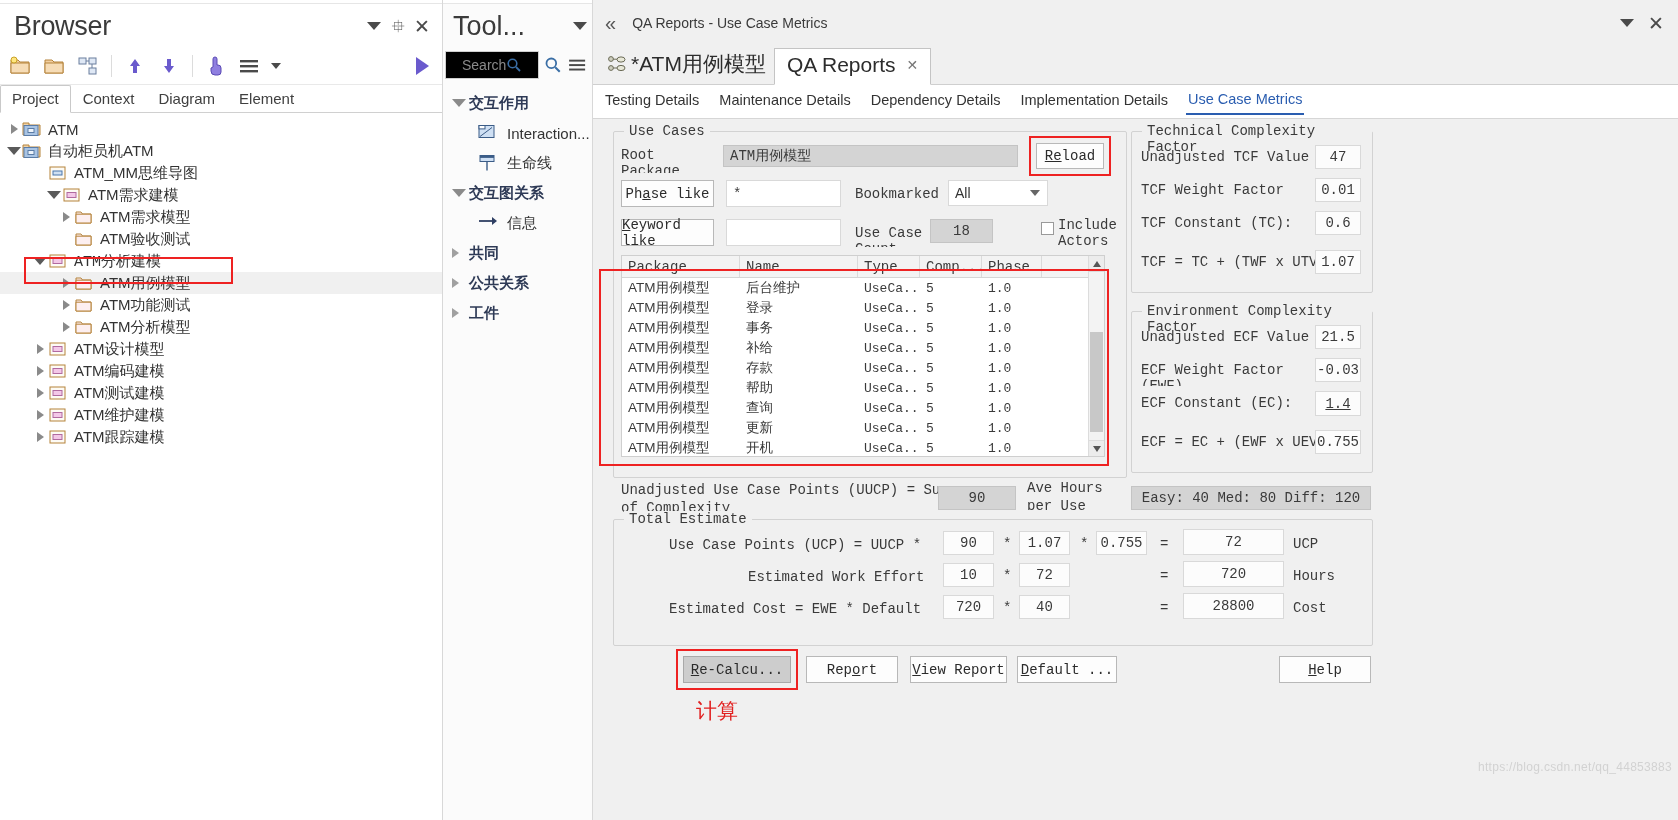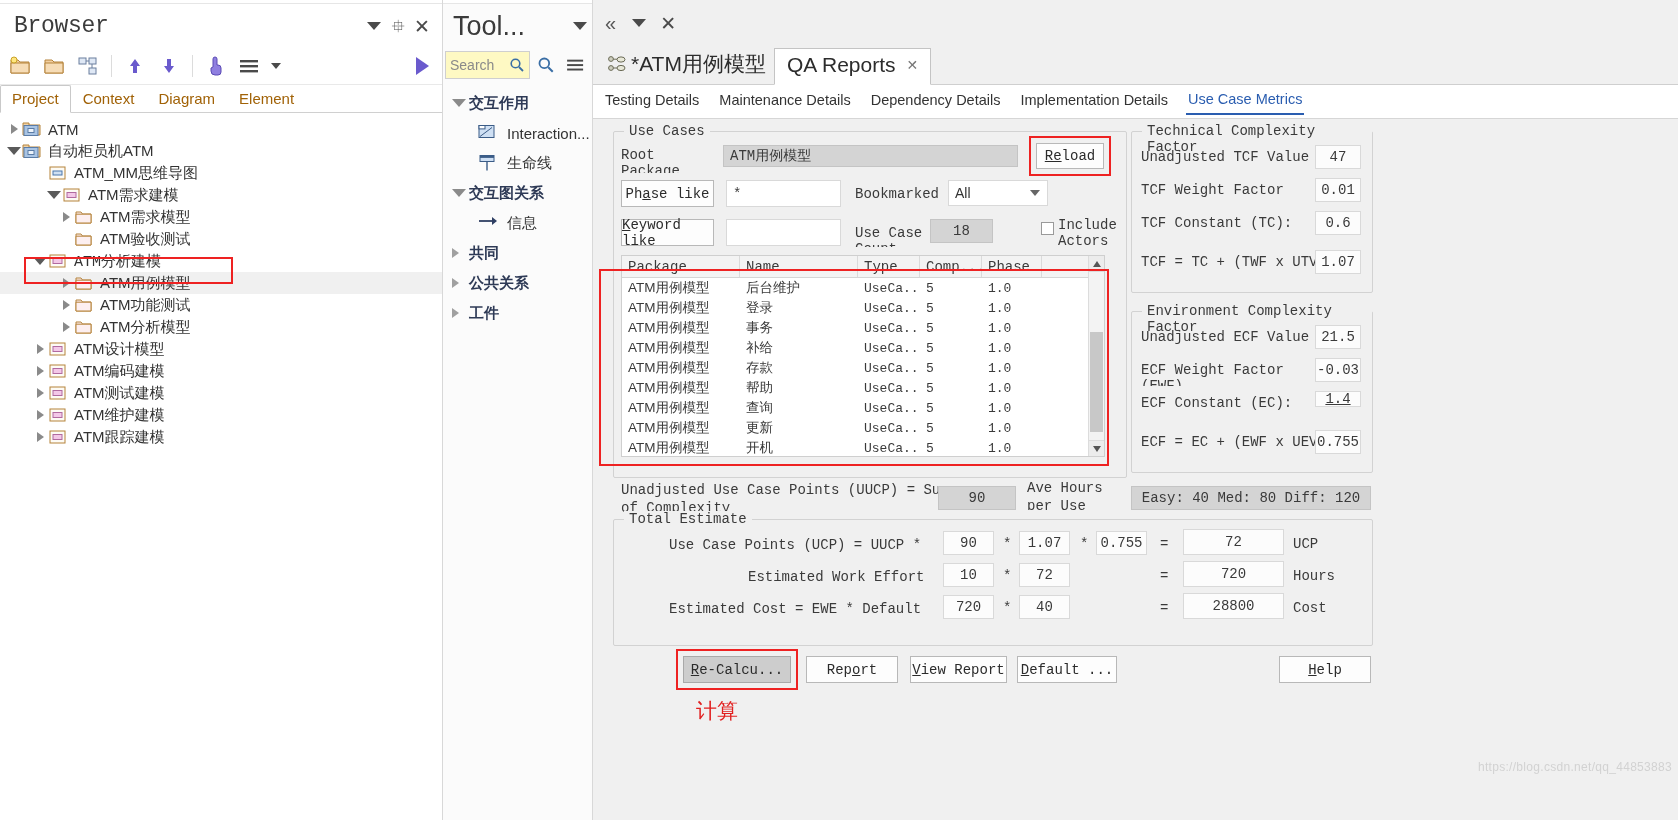--- a/index.html
+++ b/index.html
@@ -9,52 +9,52 @@
     font-family:"Liberation Sans", sans-serif;
     font-size:13px;color:#2b2b2b;
     -webkit-font-smoothing:antialiased;
   }
   .app{position:relative;width:1678px;height:820px;display:flex;}
 
   
   .browser{width:443px;height:820px;background:#fff;border-right:1px solid #d8d8d8;box-sizing:border-box;position:relative;}
   .panel-topline{height:3px;background:#fff;border-bottom:1px solid #e6e6e6;}
   .panel-head{display:flex;align-items:center;height:44px;padding:0 8px 0 14px;}
-  .panel-title{font-size:23px;color:#3b3b3b;font-weight:400;letter-spacing:-0.3px;flex:1;font-family:Liberation Mono, monospace;}
+  .panel-title{font-size:27px;color:#3b3b3b;font-weight:400;letter-spacing:-0.3px;flex:1;}
   .hdr-btn{width:24px;height:24px;display:flex;align-items:center;justify-content:center;color:#444;cursor:pointer;}
   .caret-dn{width:0;height:0;border-left:7px solid transparent;border-right:7px solid transparent;border-top:8px solid #4a4a4a;}
   .pin{font-size:17px;color:#4a4a4a;line-height:1;}
   .xclose{font-size:19px;color:#4a4a4a;line-height:1;}
 
   .toolbar{display:flex;align-items:center;height:36px;padding:0 6px;gap:6px;border-bottom:1px solid #e9e9e9;}
   .tb-ic{width:28px;height:28px;display:flex;align-items:center;justify-content:center;cursor:pointer;}
   .tb-sep{width:1px;height:22px;background:#dcdcdc;margin:0 3px;}
   .tb-spacer{flex:1;}
   .play{width:0;height:0;border-top:9px solid transparent;border-bottom:9px solid transparent;border-left:13px solid #6a5acd;}
 
   .tabs{display:flex;align-items:flex-end;height:27px;border-bottom:1px solid #d0d0d0;background:#fff;padding-left:0;}
-  .tab{padding:4px 11px 5px 11px;font-size:15px;color:#a16207;cursor:pointer;border:1px solid transparent;border-bottom:none;}
+  .tab{padding:4px 11px 5px 11px;font-size:15px;color:#404040;cursor:pointer;border:1px solid transparent;border-bottom:none;}
   .tab.active{background:#fff;border:1px solid #c9c9c9;border-bottom:1px solid #fff;margin-bottom:-1px;border-radius:2px 2px 0 0;}
 
   .tree{padding-top:5px;font-size:15px;color:#333;}
   .tnode{display:flex;align-items:center;height:22px;padding-left:6px;white-space:nowrap;cursor:pointer;}
   .tnode .arr{width:16px;display:flex;align-items:center;justify-content:center;}
   .arr-closed{width:0;height:0;border-top:5px solid transparent;border-bottom:5px solid transparent;border-left:7px solid #8a8a8a;}
   .arr-open{width:0;height:0;border-left:7px solid transparent;border-right:7px solid transparent;border-top:8px solid #5a5a5a;}
   .ticon{width:19px;height:16px;margin-right:7px;flex:0 0 auto;}
 
   .tnode.sel-red{background:#f0f0f0;}
   .redbox{position:absolute;border:2.5px solid #ee2222;box-sizing:border-box;pointer-events:none;}
 
   
   .toolbox{width:150px;height:820px;background:#fbfbfb;border-right:1px solid #d8d8d8;box-sizing:border-box;}
   .tbx-head{display:flex;align-items:center;height:44px;padding-left:10px;}
   .tbx-title{font-size:27px;color:#3b3b3b;flex:1;}
   .tbx-search{display:flex;align-items:center;height:30px;margin:2px 2px 0 2px;gap:2px;}
-  .srchbox{flex:1;display:flex;align-items:center;border:1px solid #cfcfcf;background:#fef9c3;height:26px;padding:0 4px;}
+  .srchbox{flex:1;display:flex;align-items:center;border:1px solid #cfcfcf;background:#000000;height:26px;padding:0 16px;}
   .srchbox span{font-size:14px;color:#8a8a8a;flex:1;}
   .tbx-list{padding-top:8px;font-size:15px;}
   .tbx-grp{display:flex;align-items:center;height:30px;padding-left:9px;font-weight:bold;color:#2e3a56;cursor:pointer;}
   .tbx-grp .arr{width:17px;display:flex;align-items:center;}
   .tbx-item{display:flex;align-items:center;height:30px;padding-left:34px;color:#333;cursor:pointer;}
   .tbx-item .ic{width:22px;height:18px;margin-right:8px;flex:0 0 auto;}
 
   
   .main{flex:1;height:820px;background:#f0f0f0;position:relative;box-sizing:border-box;}
   .doc-head{display:flex;align-items:center;height:46px;background:#f0f0f0;padding-left:6px;}
@@ -426,20 +426,21 @@
             <span class="arr-closed" style="border-left-color:#a0a0a0"></span>
           </span>
           <span>工件</span>
         </div>
       </div>
   </div>
 
   <div class="main">
     <div class="doc-head">
       <span class="chev">«</span>
+      <div class="doc-title">QA Reports - Use Case Metrics</div>
       <div class="doc-hdr-btns">
         <span class="caret-dn"></span>
         <span class="xclose">✕</span>
       </div>
     </div>
 
     <div class="doc-tabs" id="doc-tabs">
         <div class="dtab">
           <span style="display: inline-flex;">
             <svg width="19" height="18" viewBox="0 0 19 18">
@@ -620,21 +621,21 @@
       <div id="ecf-rows">
           <div class="lbl" style="left: 548px; top: 210px; width: 185px; height: 24px; overflow: hidden;">Unadjusted ECF Value</div>
           <div class="fld val" style="left: 722px; top: 206px; width: 46px; height: 24px;">
             <span>21.5</span>
           </div>
           <div class="lbl" style="left: 548px; top: 243px; width: 185px; height: 24px; overflow: hidden;">ECF Weight Factor (EWF)</div>
           <div class="fld val" style="left: 722px; top: 239px; width: 46px; height: 24px;">
             <span>-0.03</span>
           </div>
           <div class="lbl" style="left: 548px; top: 276px; width: 185px; height: 24px; overflow: hidden;">ECF Constant (EC):</div>
-          <div class="fld val" style="left: 722px; top: 272px; width: 46px; height: 16px; text-decoration: underline;">
+          <div class="fld val" style="left: 722px; top: 272px; width: 46px; height: 25px; text-decoration: underline;">
             <span>1.4</span>
           </div>
           <div class="lbl" style="left: 548px; top: 315px; width: 185px; height: 24px; overflow: hidden;">ECF  = EC + (EWF x UEV)</div>
           <div class="fld val" style="left: 722px; top: 311px; width: 46px; height: 24px;">
             <span>0.755</span>
           </div>
         </div>
 
       <div class="lbl" style="left:28px;top:362px;width:330px;line-height:1.3;"><span>Unadjusted Use Case Points (UUCP) = Sum of Complexity</span></div>
       <div class="fld ro center" style="left:345px;top:367px;width:78px;height:24px;">

